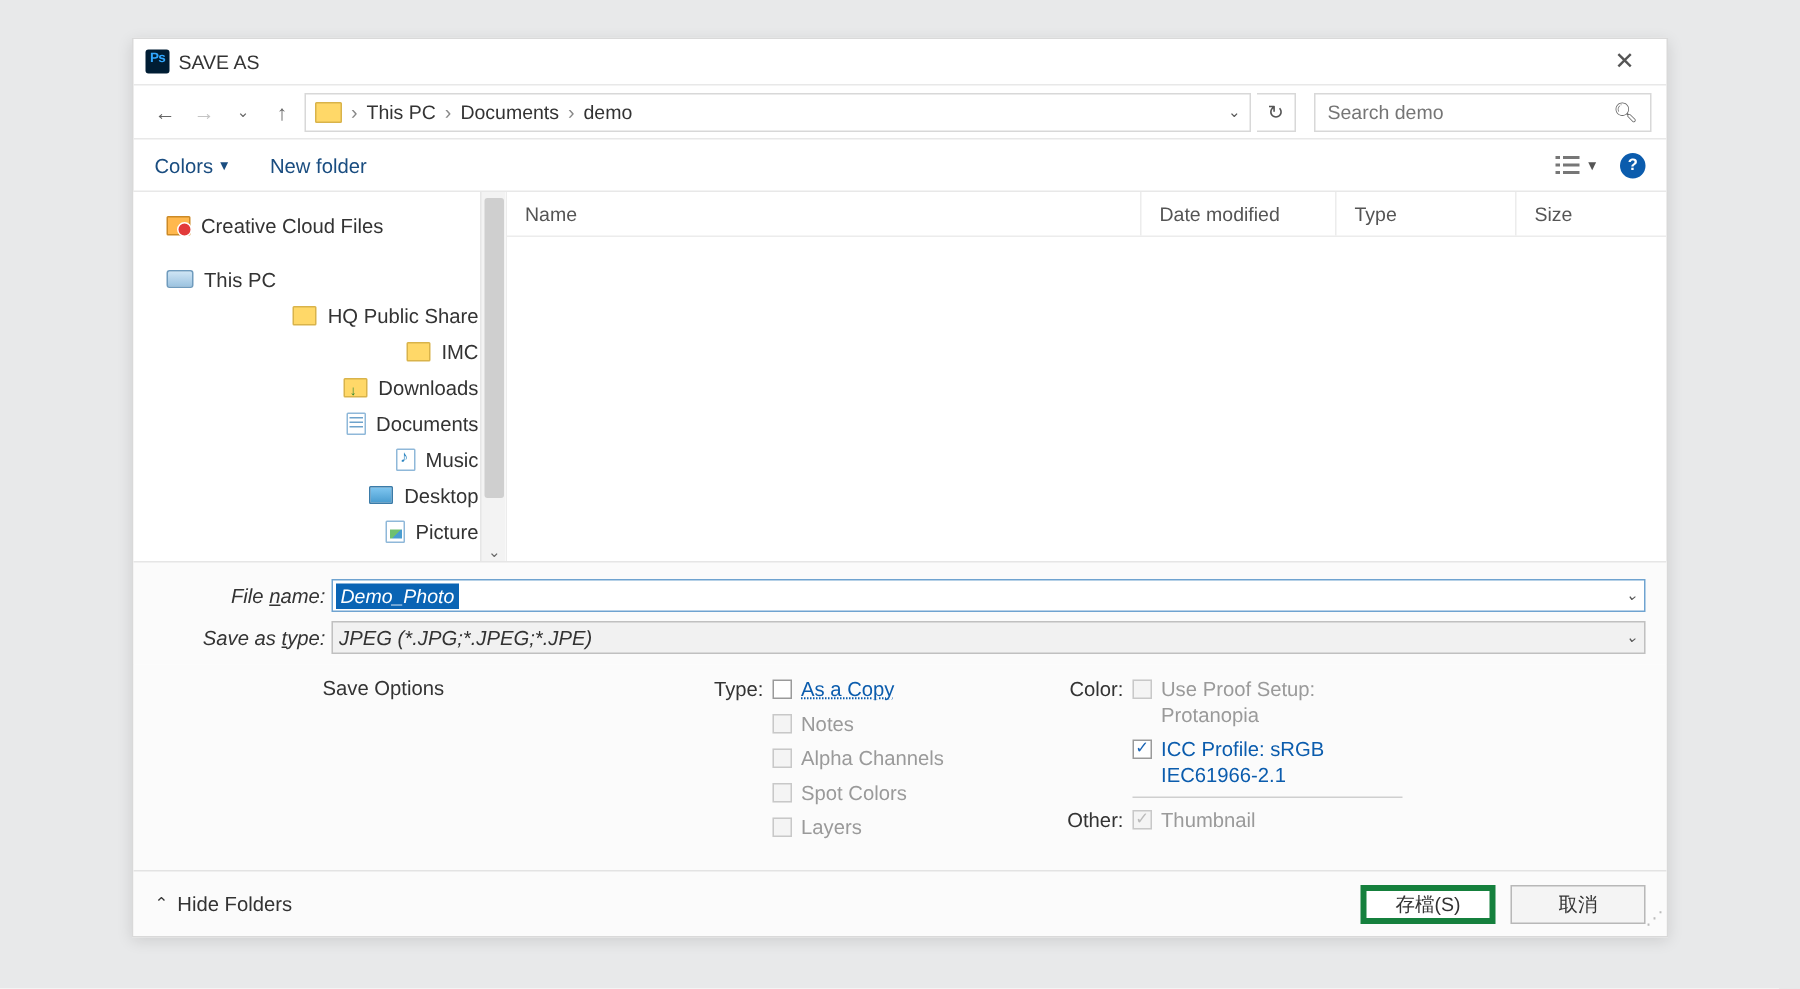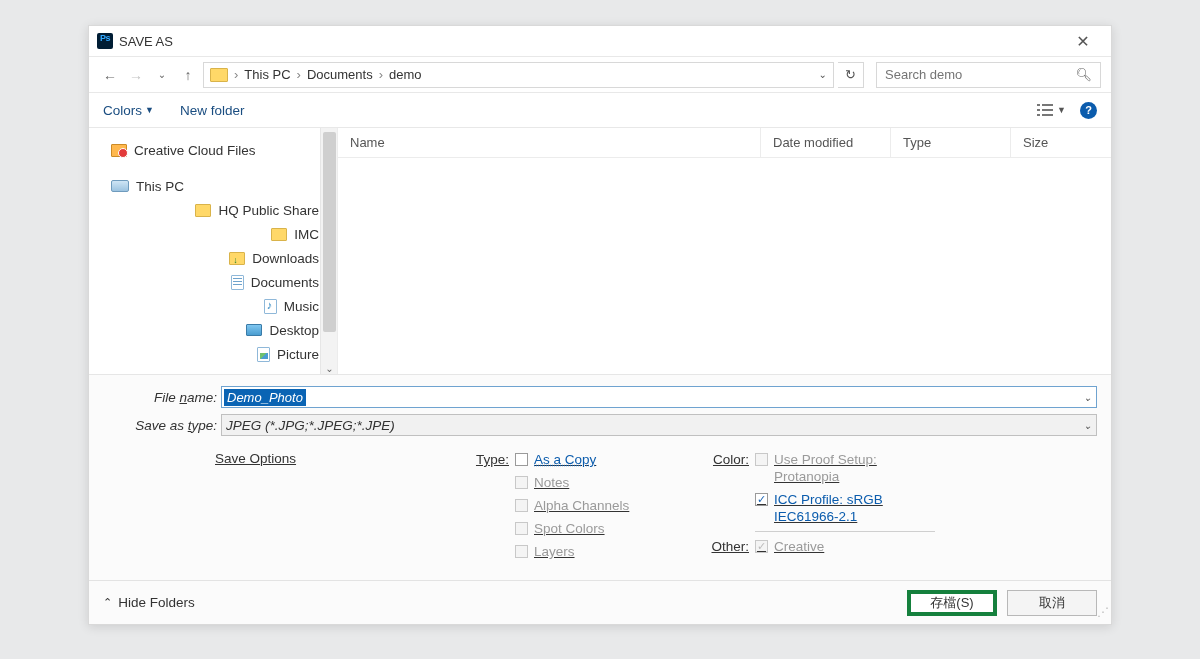--- a/index.html
+++ b/index.html
@@ -81,21 +81,21 @@
   .filegrid label { width:82px; text-align:right; color:#333; }
   .filegrid label .ul { text-decoration:underline; }
   .combo { flex:1; height:22px; border:1px solid #6fa3d0; background:#fff; display:flex; align-items:center; position:relative; }
   .combo.selected-text { background:#fff; }
   .combo .seltext { background:#0a64b4; color:#fff; padding:1px 3px; font-size:13px; margin-left:2px; }
   .combo .plain { padding:0 4px; }
   .combo .dd { position:absolute; right:4px; font-size:10px; color:#555; }
   .combo.type { border-color:#c0c0c0; background:#f1f1f1; }
 
   
-  .opts { display:flex; padding:8px 14px 14px 126px; font-size:13.5px; color:#333; gap:10px; background:#fbfbfb;text-decoration:underline; }
+  .opts { display:flex; padding:8px 14px 14px 126px; font-size:13.5px; color:#333; gap:10px; background:#fbfbfb; }
   .opts .colA { width:240px; }
   .opts .colB { width:230px; }
   .opts .colC { flex:1; }
   .opts .hdr { color:#333; margin-bottom:6px; }
   .opt-row { display:flex; align-items:flex-start; gap:6px; margin-bottom:6px; line-height:17px; }
   .opt-row .lbl-right { width:44px; text-align:right; color:#333; }
   .cb { width:13px; height:13px; border:1px solid #9a9a9a; background:#fff; display:inline-flex; align-items:center; justify-content:center; font-size:11px; color:#1a64b4; flex-shrink:0; margin-top:2px; }
   .cb.disabled { border-color:#c8c8c8; background:#f4f4f4; color:#bbb; }
   .link { color:#0b5cad; }
   .greyed { color:#9a9a9a; }
@@ -272,21 +272,21 @@
       </div>
       <div class="opt-row">
         <span class="lbl-right"></span>
         <span class="cb">✓</span>
         <span class="link" style="max-width:170px;">ICC Profile:  sRGB IEC61966-2.1</span>
       </div>
       <div class="divline"></div>
       <div class="opt-row">
         <span class="lbl-right">Other:</span>
         <span class="cb disabled">✓</span>
-        <span class="greyed">Creative</span>
+        <span class="greyed">Thumbnail</span>
       </div>
     </div>
   </div>
 
   <div class="footer">
     <div class="hf">
       <span class="chev">⌃</span>
       <span>Hide Folders</span>
     </div>
     <div class="spacer"></div>

